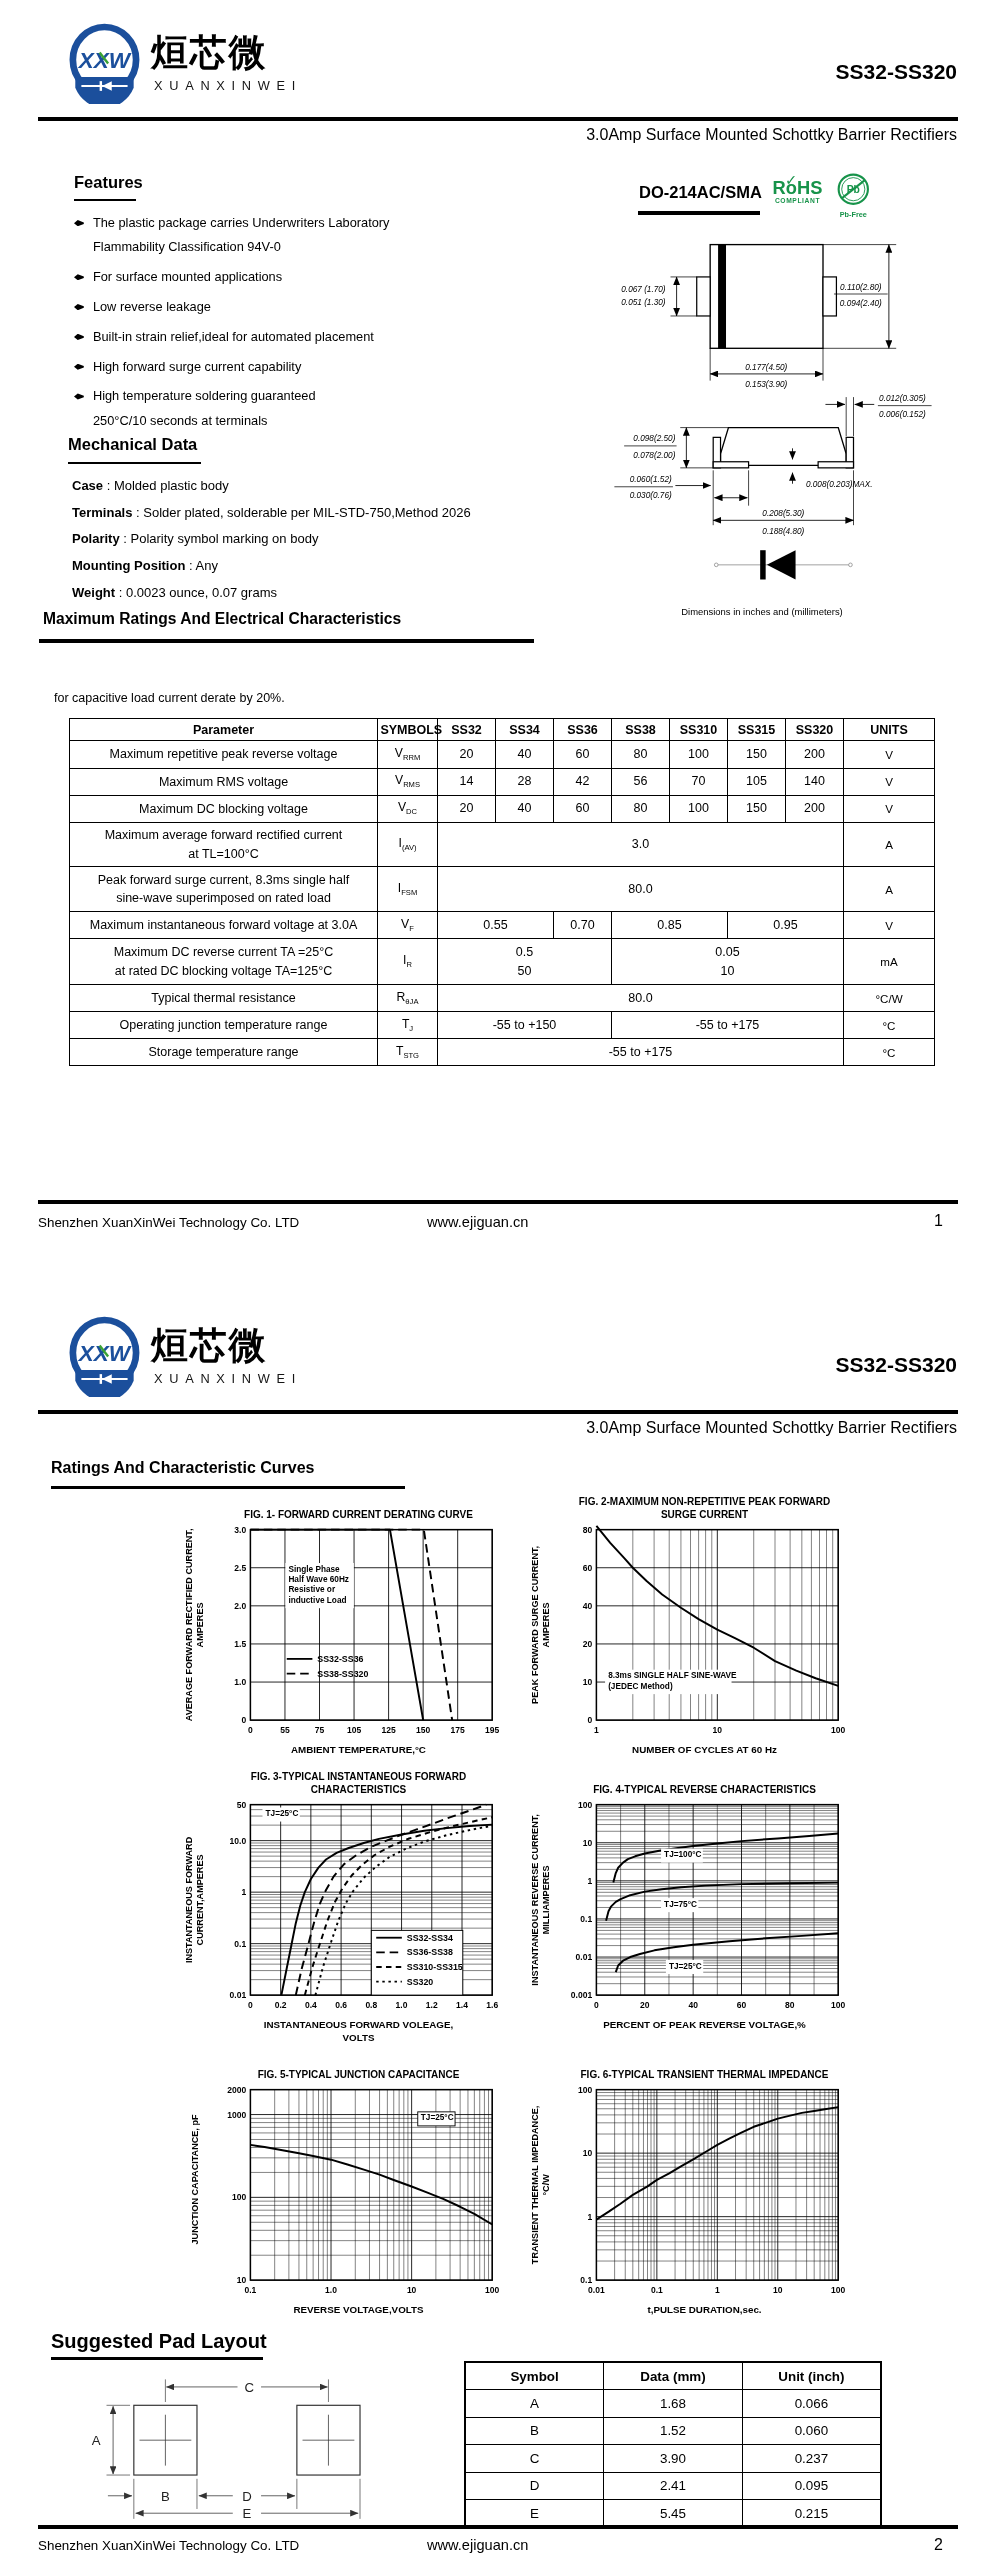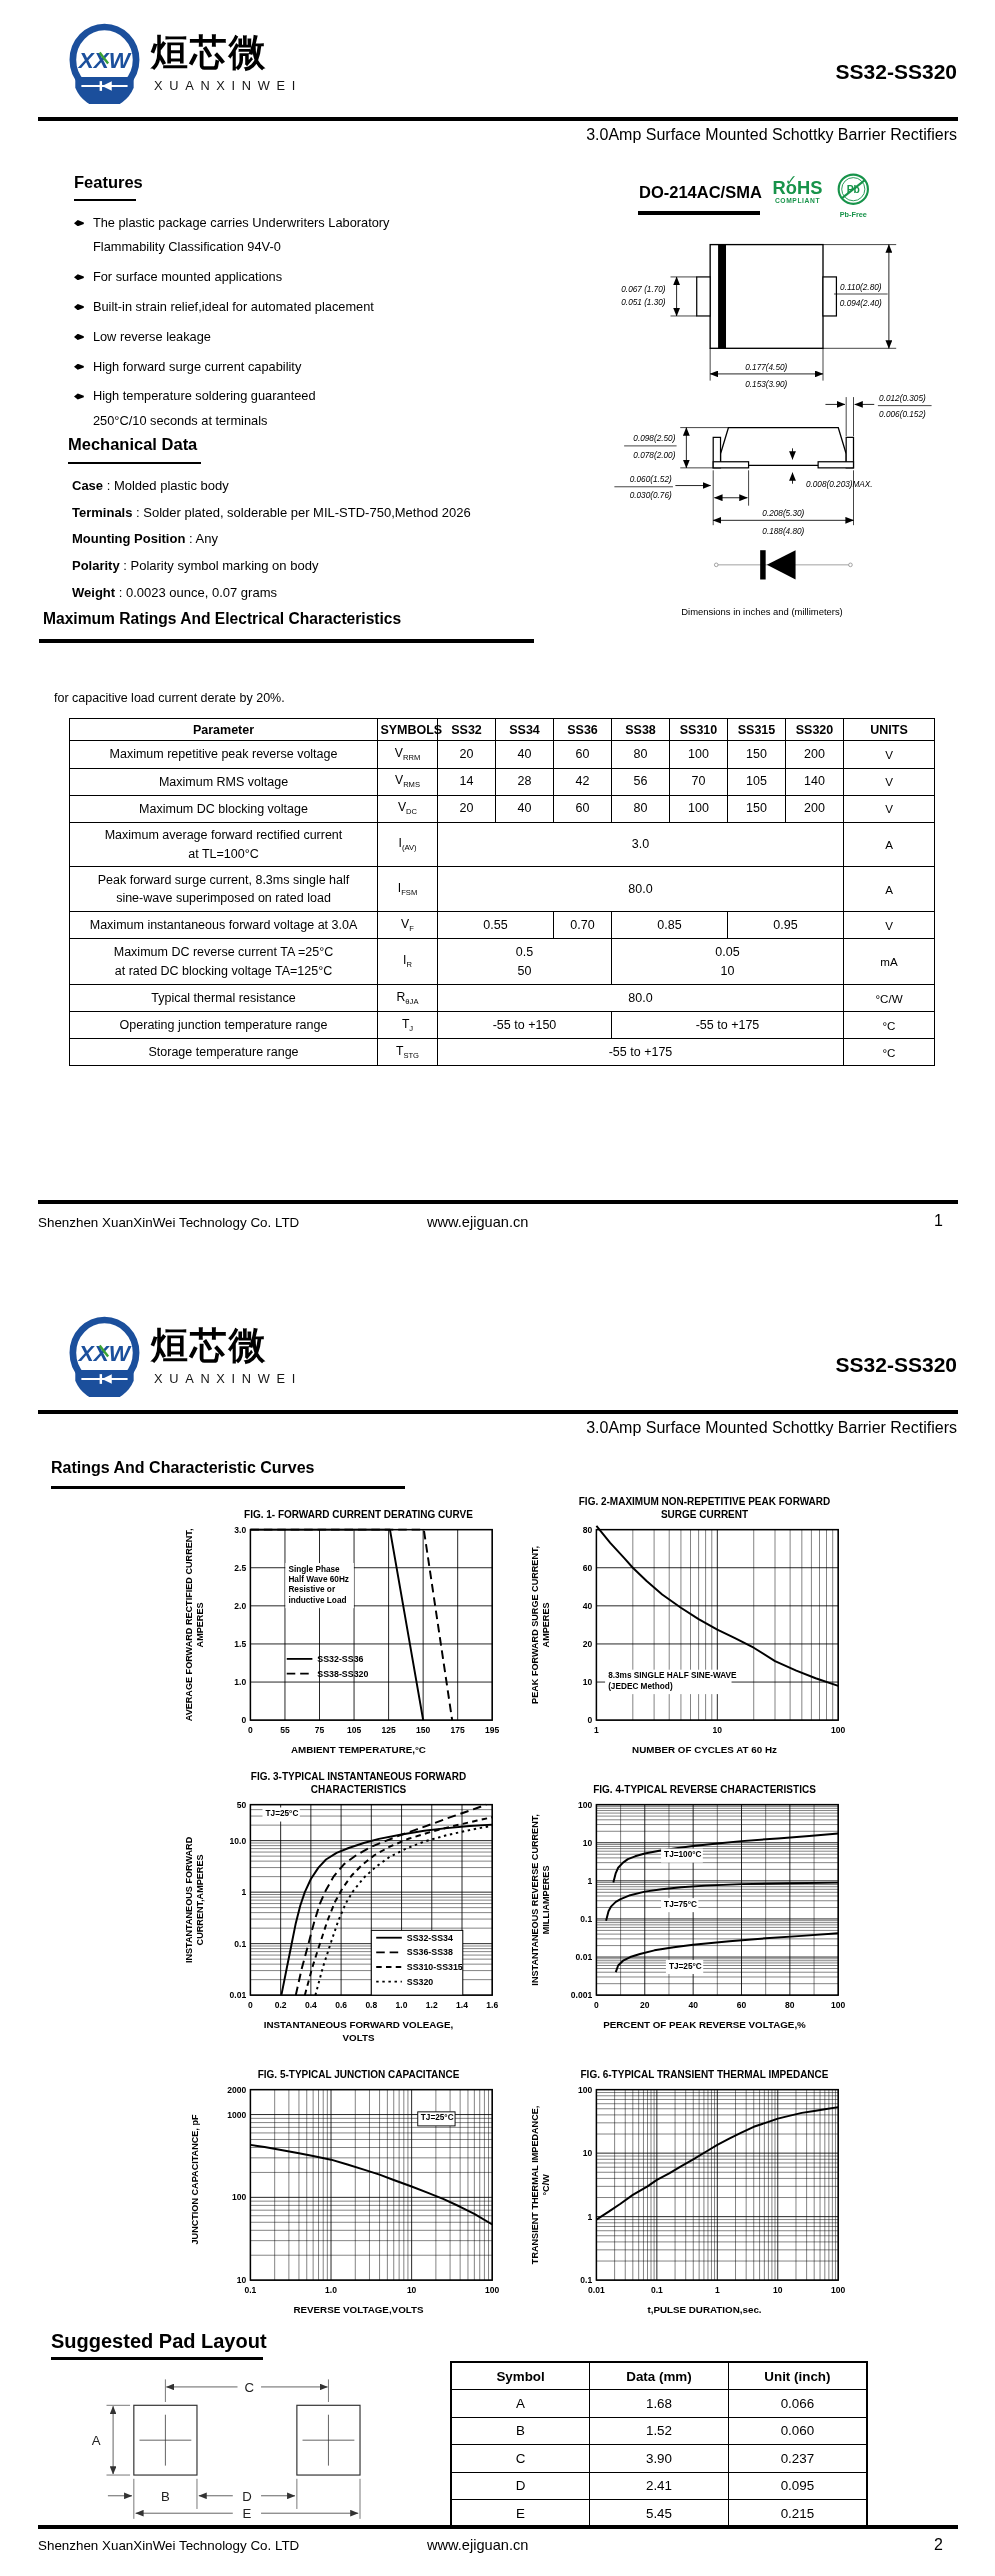--- a/index.html
+++ b/index.html
@@ -93,27 +93,27 @@
       </div>
       <div class="feat-item">
         <div class="feat-first">
           <span class="bullet"></span>
           <span>For surface mounted applications</span>
         </div>
       </div>
       <div class="feat-item">
         <div class="feat-first">
           <span class="bullet"></span>
-          <span>Built-in strain relief,ideal for automated placement</span>
+          <span>Low reverse leakage</span>
         </div>
       </div>
       <div class="feat-item">
         <div class="feat-first">
           <span class="bullet"></span>
-          <span>Low reverse leakage</span>
+          <span>Built-in strain relief,ideal for automated placement</span>
         </div>
       </div>
       <div class="feat-item">
         <div class="feat-first">
           <span class="bullet"></span>
           <span>High forward surge current capability</span>
         </div>
       </div>
       <div class="feat-item">
         <div class="feat-first">
@@ -122,22 +122,22 @@
         </div>
         <div class="feat-cont">250°C/10 seconds at terminals</div>
       </div>
     </div>
 
   <div class="abs sec-head" style="left:68px;top:435px;font-size:16.5px">Mechanical  Data</div>
   <div class="hrule" style="left:68px;top:462px;width:133px;height:2.4px"></div>
   <div class="abs" style="left:72px;top:473px;width:524px" id="mech-list">
       <div class="mech-line"><b>Case</b><span> : Molded plastic body</span></div>
       <div class="mech-line"><b>Terminals</b><span> : Solder plated, solderable per MIL-STD-750,Method 2026</span></div>
+      <div class="mech-line"><b>Polarity</b><span> : Polarity symbol  marking on body</span></div>
       <div class="mech-line"><b>Mounting Position</b><span> : Any</span></div>
-      <div class="mech-line"><b>Polarity</b><span> : Polarity symbol  marking on body</span></div>
       <div class="mech-line"><b>Weight</b><span> : 0.0023 ounce, 0.07 grams</span></div>
     </div>
 
   <div class="abs sec-head" style="left:639px;top:183px;font-size:16.5px">DO-214AC/SMA</div>
   <div class="hrule" style="left:638px;top:211px;width:122px;height:4.3px"></div>
   <div class="rohs" style="left:764px;top:179px">
     <span class="rohs-check">✓</span>
     <span class="rohs-text">RoHS</span>
     <span class="rohs-sub">COMPLIANT</span>
   </div>
@@ -935,21 +935,21 @@
     </g>
     <g fill="#222" font-size="28" text-anchor="middle">
       <text x="355" y="56">C</text>
       <text x="30" y="169">A</text>
       <text x="177" y="289">B</text>
       <text x="350" y="289">D</text>
       <text x="350" y="325">E</text>
     </g>
   </svg>
 
-  <table class="padtab abs" style="left:450px;top:1068px;width:418px" id="pad-table">
+  <table class="padtab abs" style="left:464px;top:1068px;width:418px" id="pad-table">
       <thead>
         <tr>
           <th>Symbol</th>
           <th>Data (mm)</th>
           <th>Unit (inch)</th>
         </tr>
       </thead>
       <tbody>
         <tr>
           <td>A</td>

